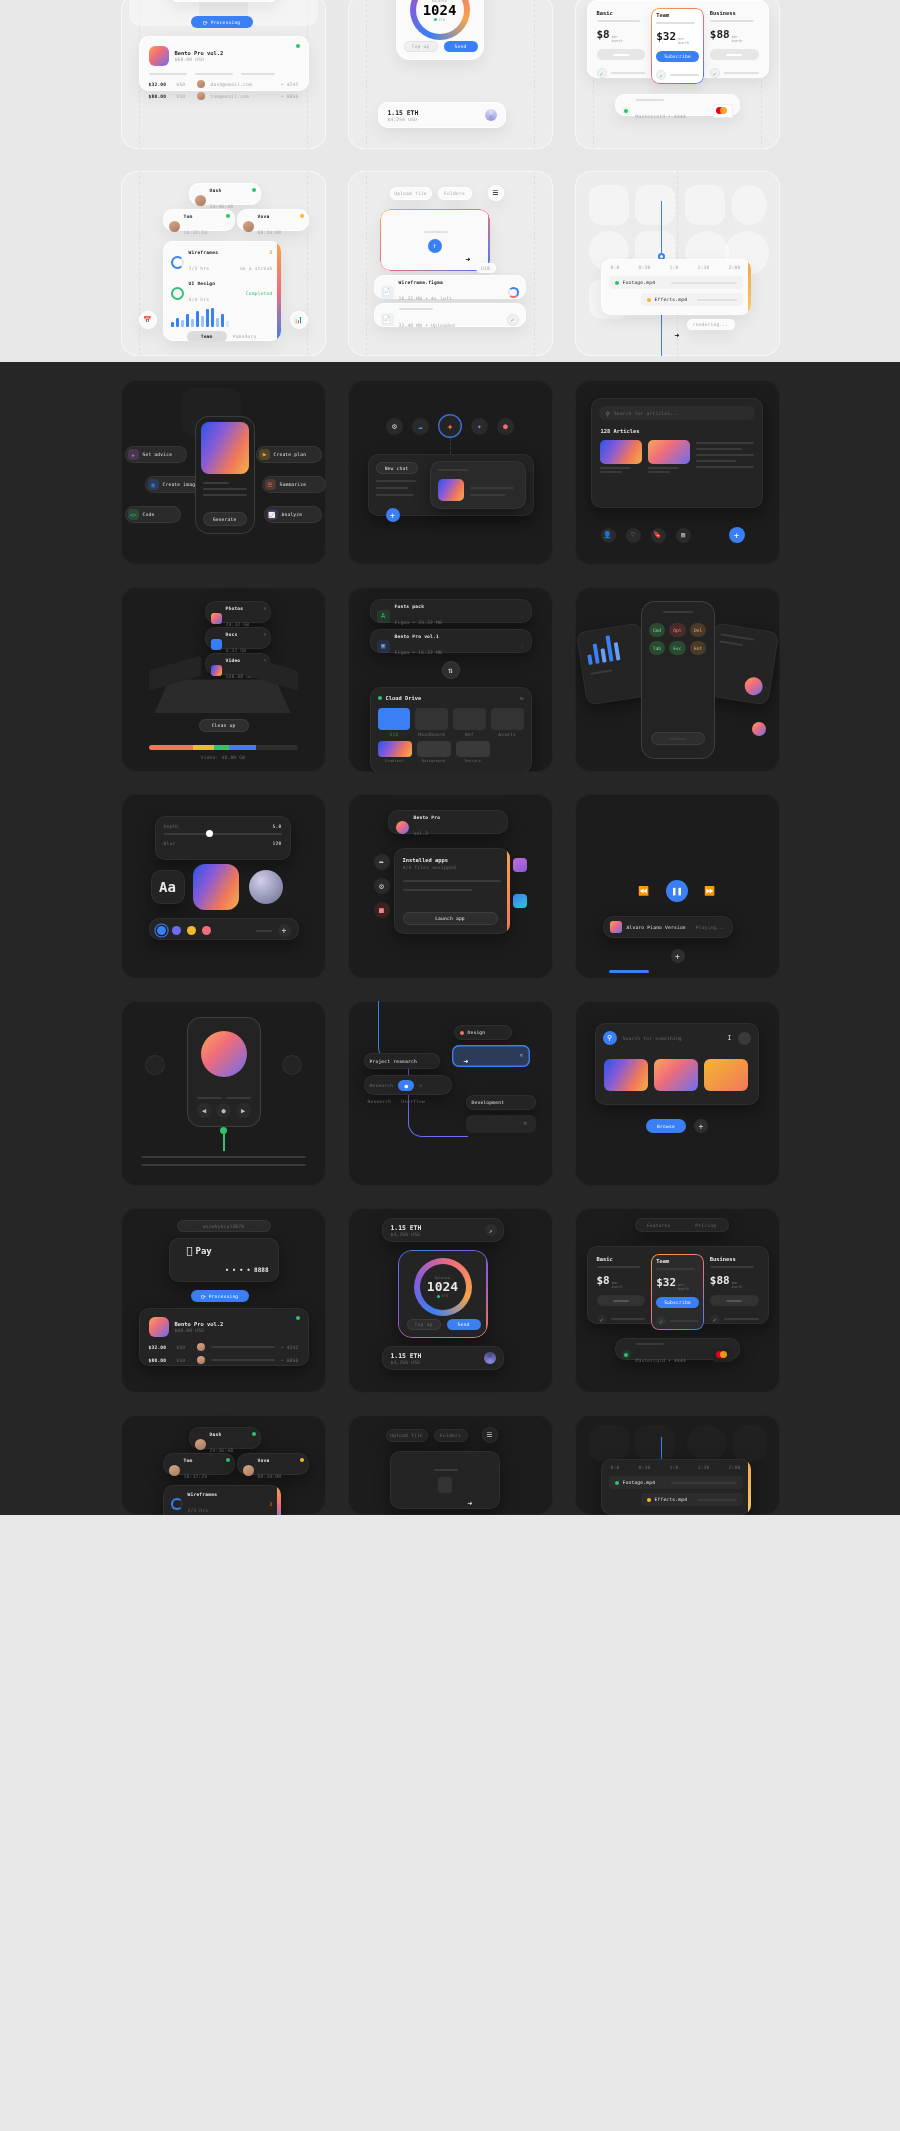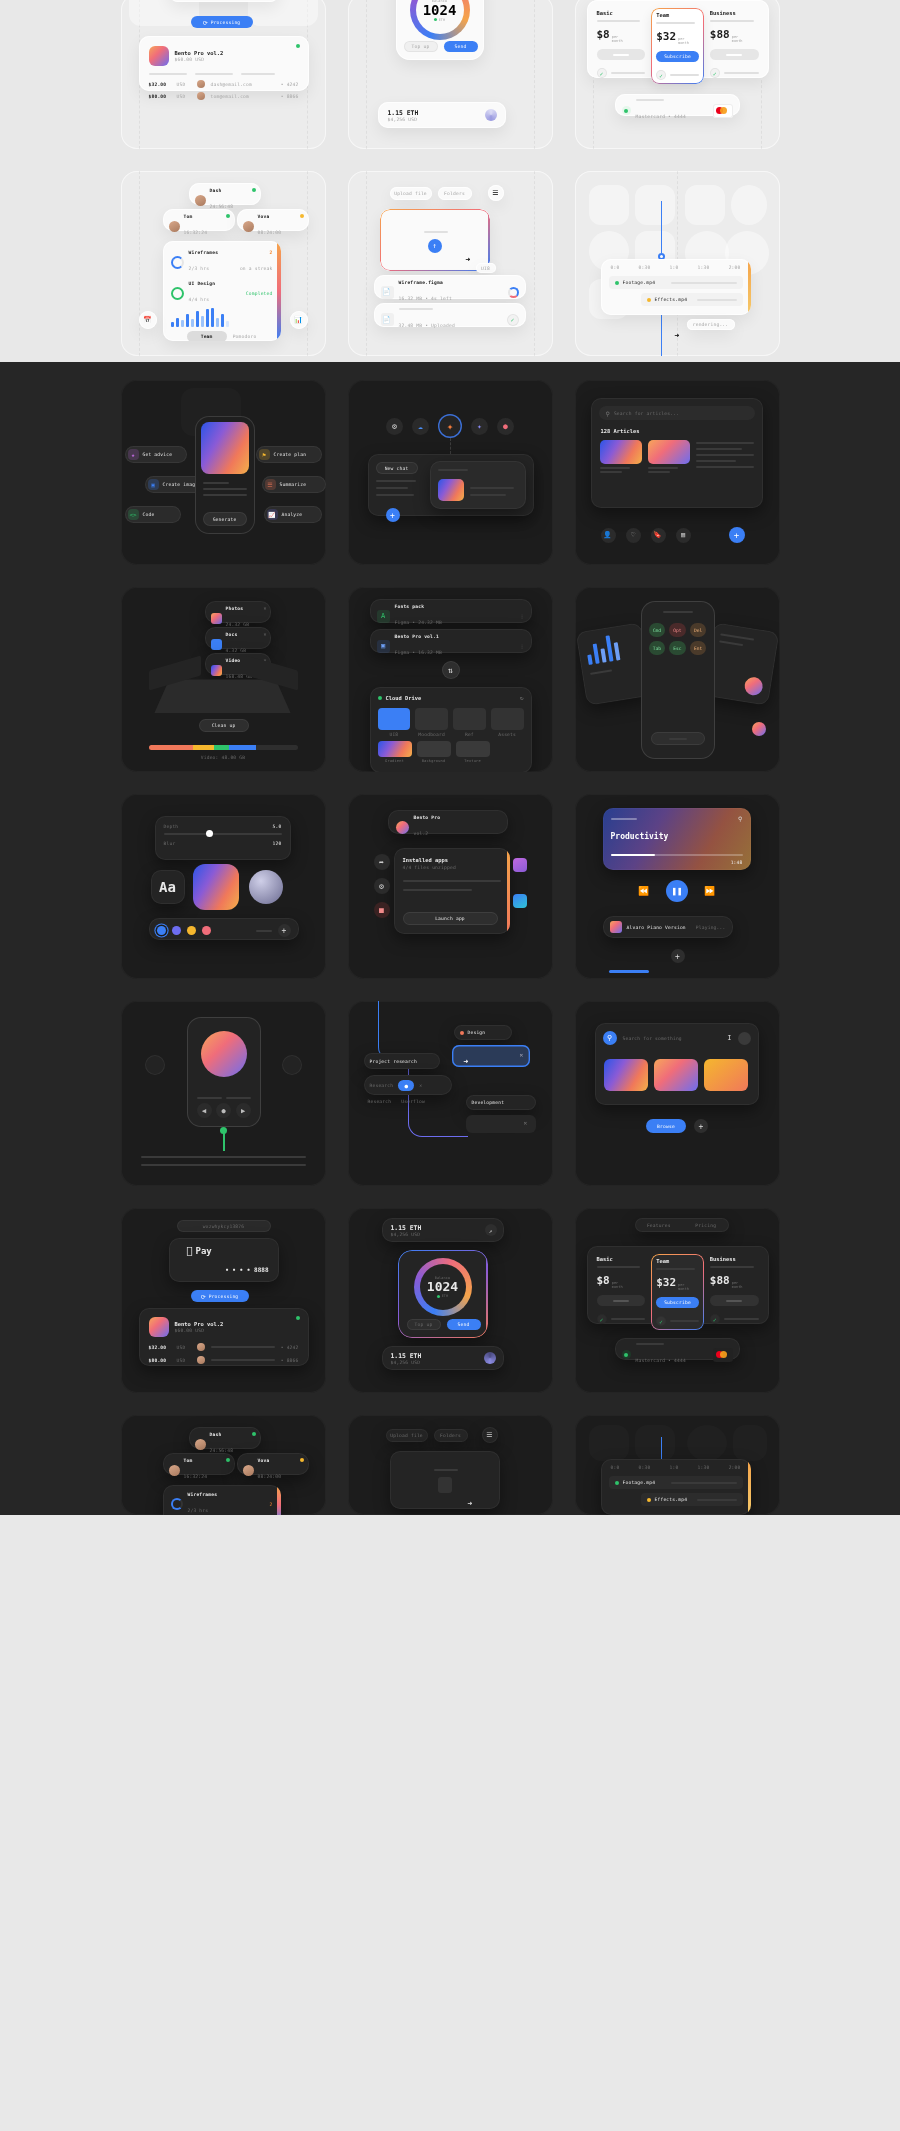--- a/index.html
+++ b/index.html
@@ -701,33 +701,20 @@
           </div>
       </div>
       <div class="pill" style="position:absolute;left:26px;top:60px;width:16px;height:16px;background:#2b2b2b;color:#ccc;font-size:8px">➦</div>
       <div class="pill" style="position:absolute;left:26px;top:84px;width:16px;height:16px;background:#2b2b2b;color:#ccc;font-size:8px">⚙</div>
       <div class="pill" style="position:absolute;left:26px;top:108px;width:16px;height:16px;background:#3a2222;color:#f08a8a;font-size:8px">■</div>
       <div style="position:absolute;right:26px;top:64px;width:14px;height:14px;border-radius:4px;background:linear-gradient(150deg,#c06ae0,#8a5bd6)"></div>
       <div style="position:absolute;right:26px;top:100px;width:14px;height:14px;border-radius:4px;background:linear-gradient(150deg,#3b7ff5,#2fc3d6)"></div>
     </div>
 
     <div class="card">
-      <div class="panel" style="left:28px;top:14px;width:148px;height:62px;overflow:hidden">
-        <div class="grad-b" style="position:absolute;inset:0;opacity:.55"></div>
-        <div style="position:absolute;left:8px;top:7px;right:8px;display:flex;align-items:center">
-          <span class="bar" style="width:26px;background:rgba(255,255,255,.35)"></span>
-          <span style="flex:1"></span>
-          <span style="font-size:6px;color:#ddd">⚲</span>
-        </div>
-        <div class="bold" style="position:absolute;left:8px;top:24px;color:#fff;font-size:8px">Productivity</div>
-        <div style="position:absolute;left:8px;right:8px;bottom:14px;height:2px;background:rgba(255,255,255,.25);border-radius:2px">
-            <i style="display:block;width:34%;height:2px;border-radius:2px;background:#fff"></i>
-          </div>
-        <div class="t" style="position:absolute;right:8px;bottom:5px;color:#eee">1:48</div>
-      </div>
       <div style="position:absolute;left:0;right:0;top:86px;display:flex;align-items:center;justify-content:center;gap:16px">
         <span style="color:#ccc;font-size:9px">⏪</span>
         <span class="pill blue" style="width:22px;height:22px;font-size:9px">❚❚</span>
         <span style="color:#ccc;font-size:9px">⏩</span>
       </div>
       <div class="panel" style="left:28px;top:122px;width:130px;height:22px">
         <div style="display:flex;align-items:center;gap:5px;padding:5px 7px">
           <span class="grad-a" style="width:12px;height:12px;border-radius:3px"></span>
           <span class="t lbl" style="flex:1">Alvaro Piano Version</span>
           <span class="t muted">Playing...</span>

